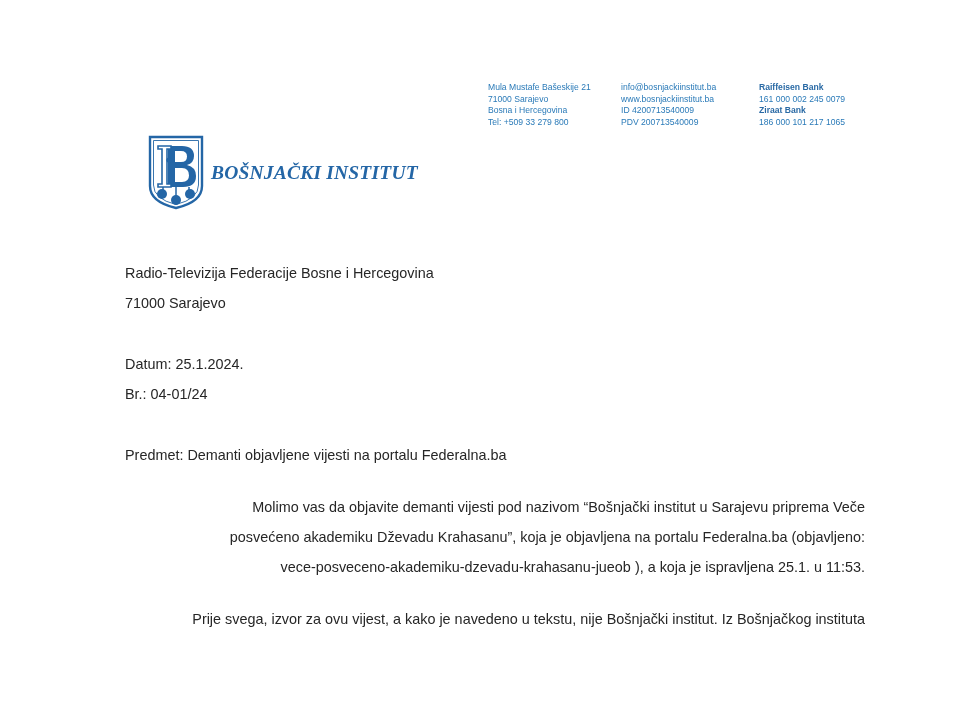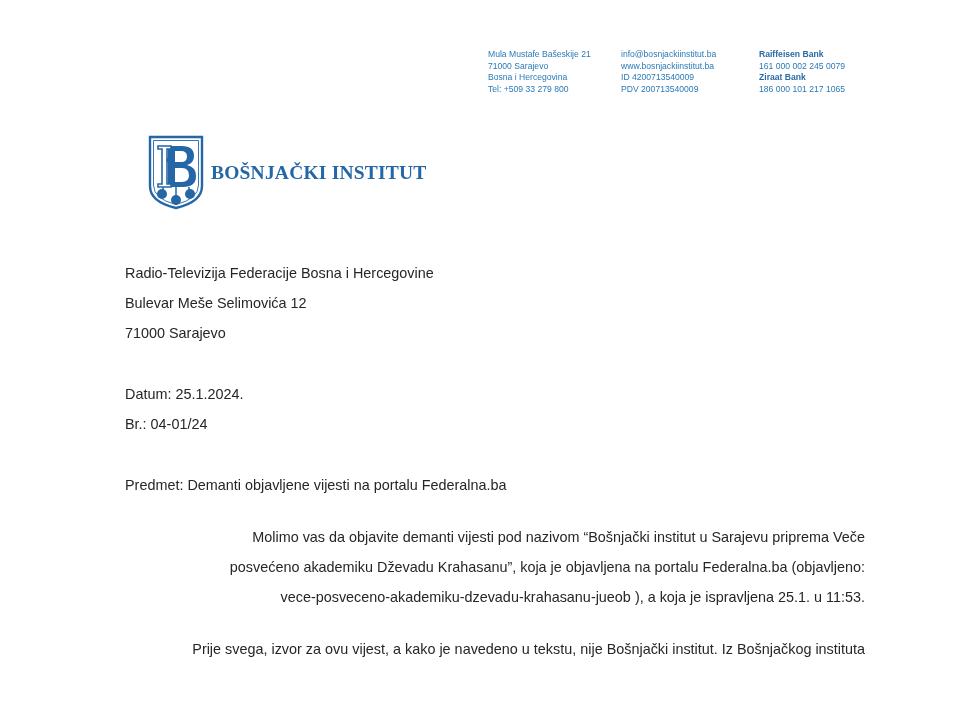--- a/index.html
+++ b/index.html
@@ -18,33 +18,34 @@
     .header-info {
       position: absolute;
       top: 49px;
       left: 488px;
       display: flex;
       font-family: "Liberation Sans", sans-serif;
       font-size: 8.6px;
       line-height: 11.5px;
       color: #2a7ab8;
     }
-    .header-col { margin-right: 18px; }
+    .header-col { margin-right: 18px; margin-top: 33px; }
     .header-col.c1 { width: 116px; margin-right: 17px; }
     .header-col.c2 { width: 120px; margin-right: 18px; }
     .header-col.c3 { width: 130px; }
     .header-col div { white-space: nowrap; }
     .bank-name { font-weight: bold; color: #2a6aa5; }
 
     .logo {
       position: absolute;
       top: 134px;
       left: 147px;
       display: flex;
       align-items: center;
+      font-style: italic;
     }
     .logo-mark {
       width: 58px;
       height: 76px;
     }
     .logo-text {
       margin-left: 6px;
       margin-top: 2px;
     }
     .logo-title {
@@ -129,22 +130,21 @@
     <circle cx="43" cy="60" r="5" fill="#2466a6"></circle>
     <circle cx="29" cy="66" r="5" fill="#2466a6"></circle>
   </svg>
   <div class="logo-text">
     <div class="logo-title">BOŠNJAČKI INSTITUT</div>
   </div>
 </div>
 
 <div class="letter">
   <div>
-    <div class="line">Radio-Televizija Federacije Bosna i Hercegovine</div>
-    <div class="line">Bulevar Meše Selimovića 12</div>
+    <div class="line">Radio-Televizija Federacije Bosne i Hercegovina</div>
     <div class="line">71000 Sarajevo</div>
   </div>
   <div class="gap-1"></div>
   <div>
     <div class="line">Datum: 25.1.2024.</div>
     <div class="line">Br.: 04-01/24</div>
   </div>
   <div class="gap-2"></div>
   <div class="line">Predmet: Demanti objavljene  vijesti na portalu Federalna.ba</div>
   <div class="gap-3"></div>

